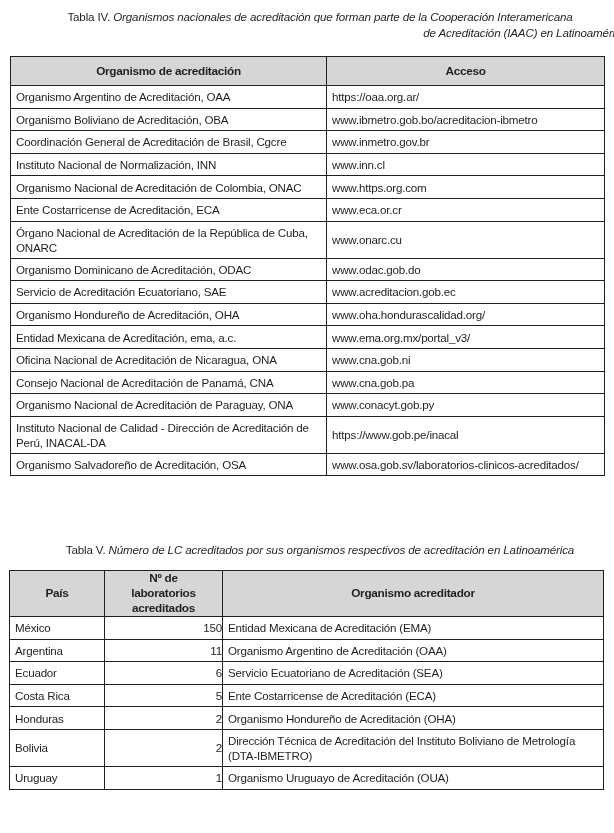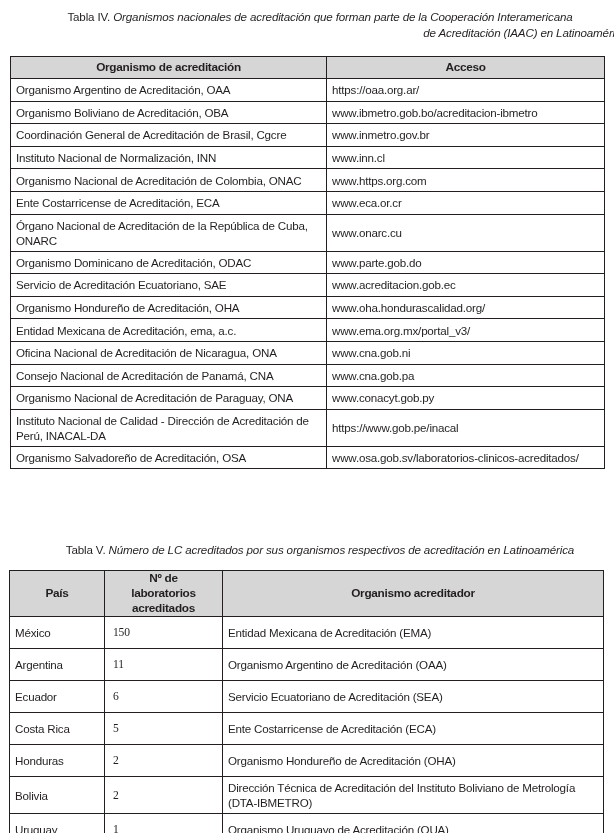--- a/index.html
+++ b/index.html
@@ -45,35 +45,35 @@
       background: #d6d6d6;
       font-weight: bold;
       text-align: center;
       font-size: 11.8px;
       letter-spacing: -0.3px;
     }
     td { padding: 0 5px; text-align: left; }
 
     
     #t4 { left: 10px; top: 56px; width: 594px; }
-    #t4 th { height: 22px; }
+    #t4 th { height: 29px; }
     #t4 td { height: 22.6px; }
     #t4 tr.tall td { height: 37px; }
     #t4 col.c1 { width: 316px; }
     #t4 col.c2 { width: 278px; }
 
     
     #t5 { left: 9px; top: 570px; width: 594px; }
     #t5 th { height: 36px; line-height: 15px; }
     #t5 td { height: 22.6px; }
     #t5 tr.tall td { height: 37px; }
     #t5 col.c1 { width: 95px; }
     #t5 col.c2 { width: 118px; }
     #t5 col.c3 { width: 381px; }
-    #t5 td.num { text-align: left; padding: 8px; font-family: Liberation Serif, serif; }
+    #t5 td.num { text-align: right; padding: 0; }
   </style>
 </head>
 <body>
 
 <div class="caption" style="top:9px;">
   <div>
     <span class="prefix">Tabla IV.</span>
     <span class="title">Organismos nacionales de acreditación que forman parte de la Cooperación Interamericana</span>
   </div>
   <div class="title" style="text-align:right;">de Acreditación (IAAC) en Latinoamérica</div>
@@ -114,21 +114,21 @@
     <tr>
       <td>Ente Costarricense de Acreditación, ECA</td>
       <td>www.eca.or.cr</td>
     </tr>
     <tr class="tall">
       <td>Órgano Nacional de Acreditación de la República de Cuba, ONARC</td>
       <td>www.onarc.cu</td>
     </tr>
     <tr>
       <td>Organismo Dominicano de Acreditación, ODAC</td>
-      <td>www.parte.gob.do</td>
+      <td>www.odac.gob.do</td>
     </tr>
     <tr>
       <td>Servicio de Acreditación Ecuatoriano, SAE</td>
       <td>www.acreditacion.gob.ec</td>
     </tr>
     <tr>
       <td>Organismo Hondureño de Acreditación, OHA</td>
       <td>www.oha.hondurascalidad.org/</td>
     </tr>
     <tr>

